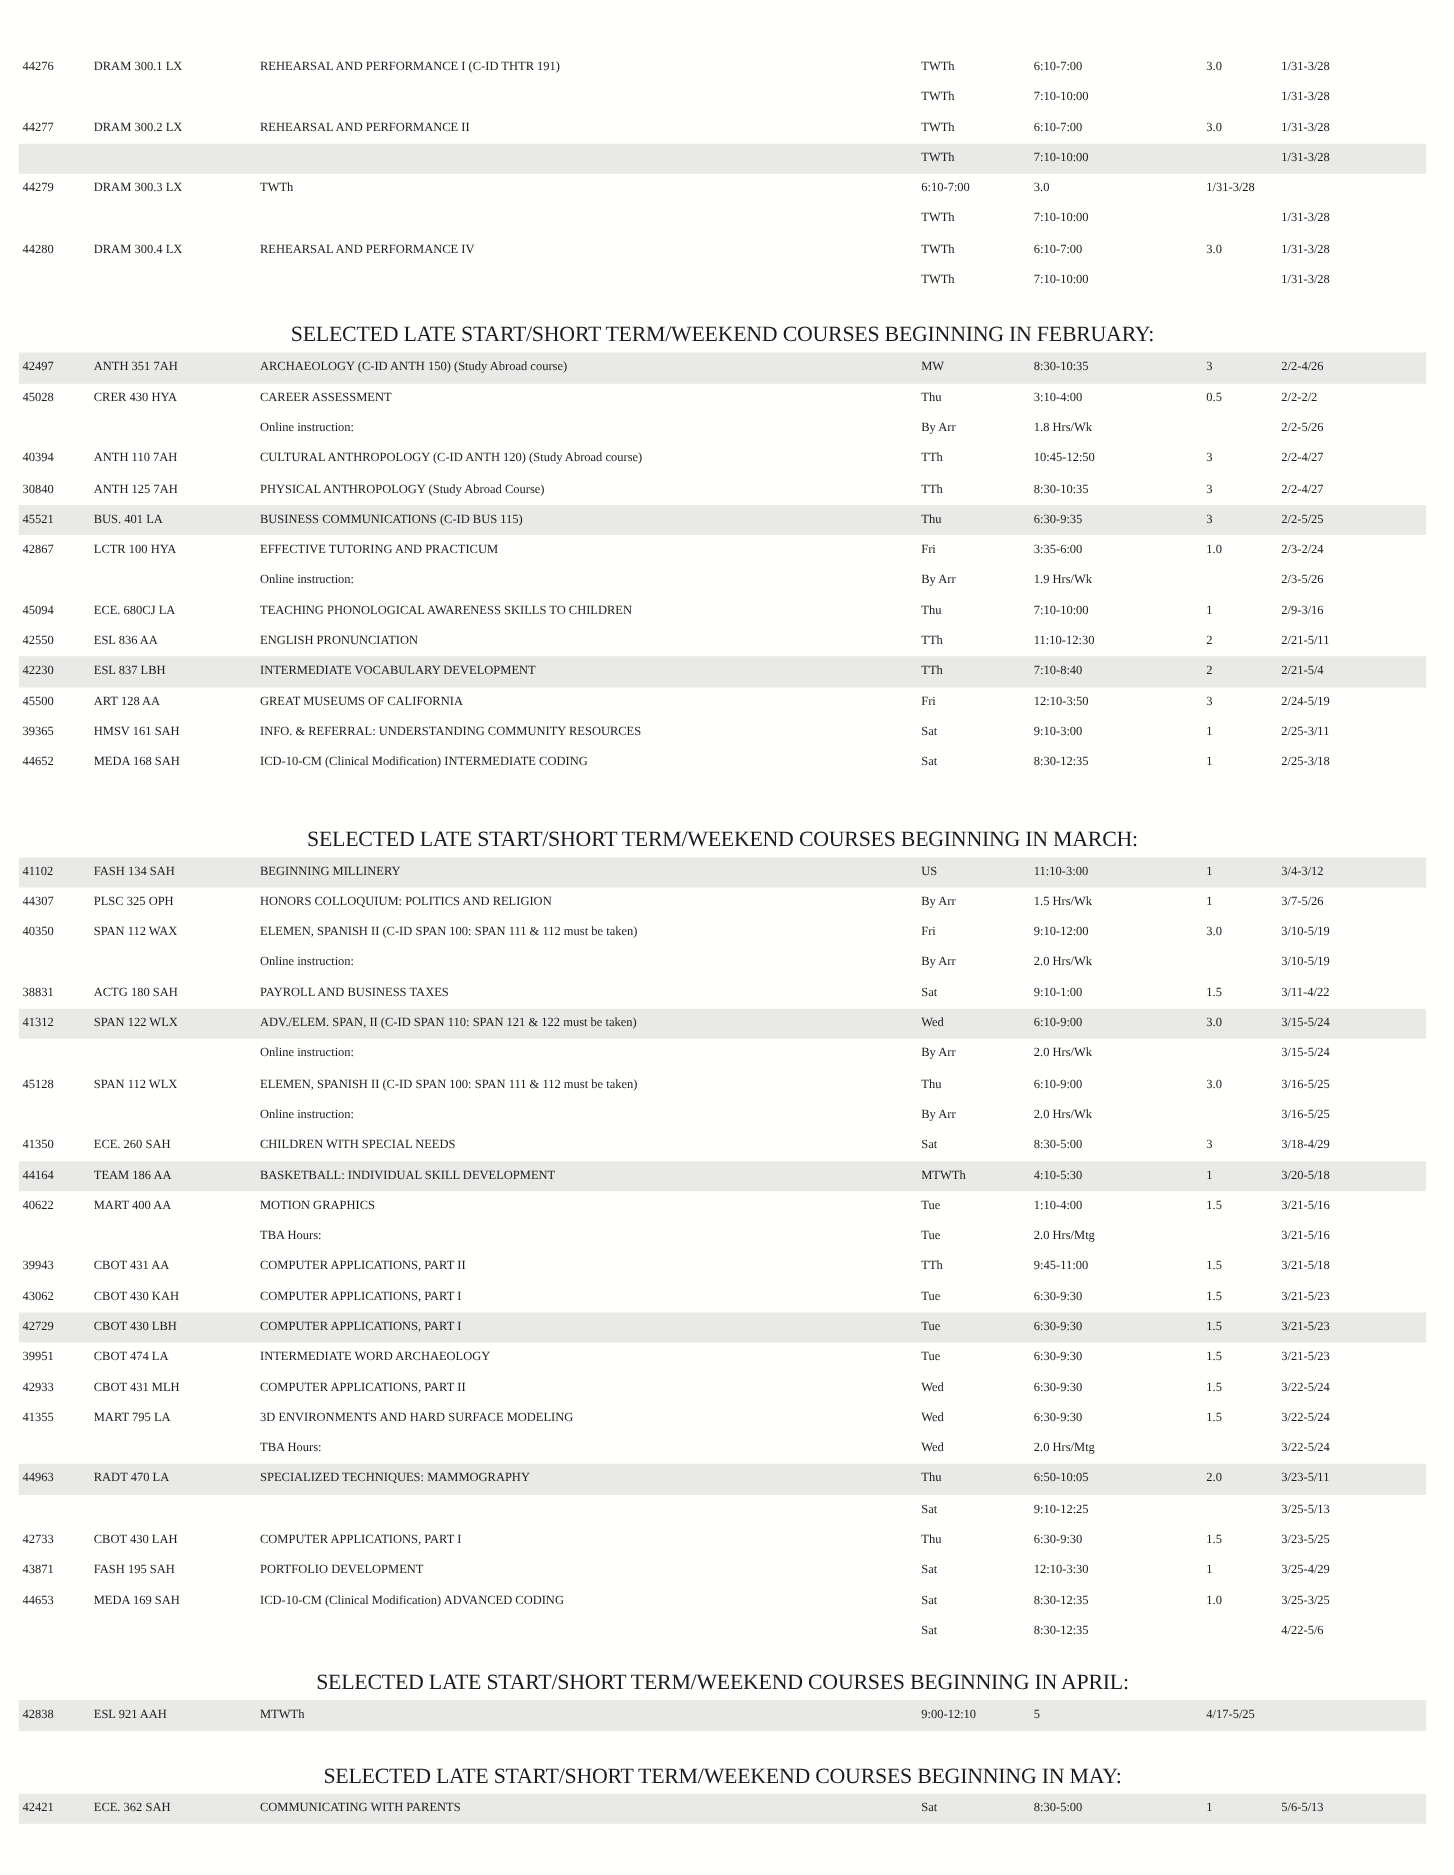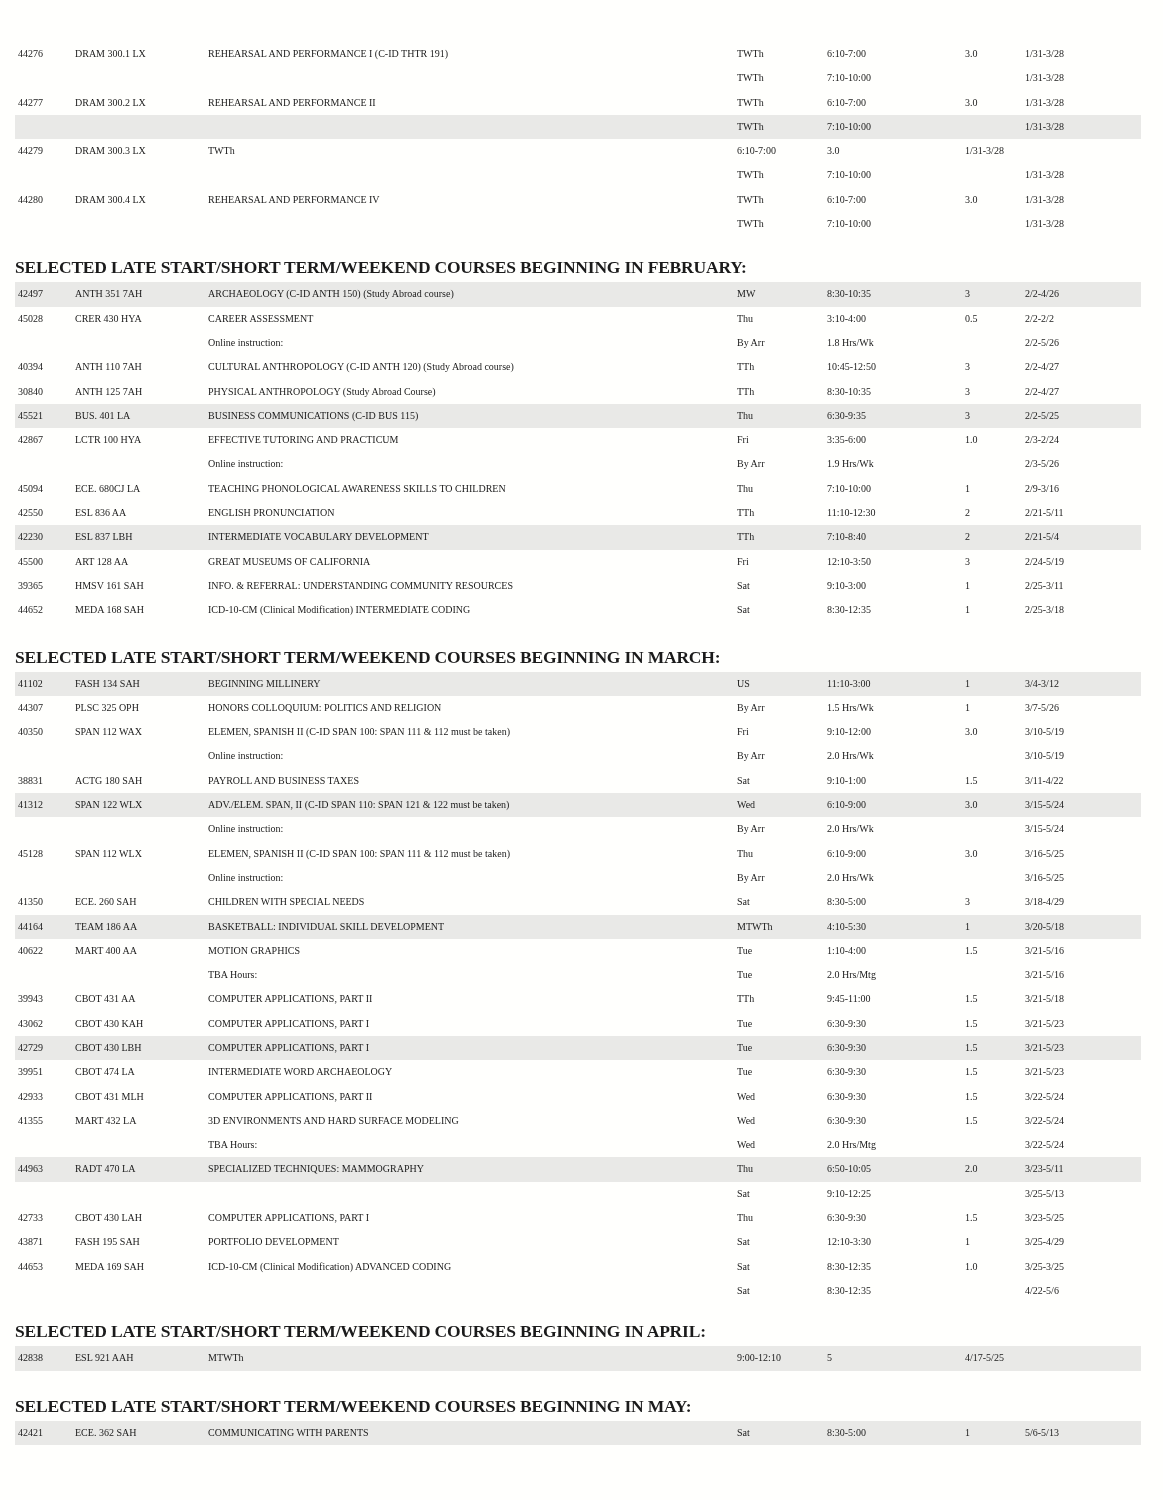--- a/index.html
+++ b/index.html
@@ -14,28 +14,29 @@
     height: 1500px;
     background: var(--bg);
     color: var(--fg);
     font-family: "Liberation Serif", "DejaVu Serif", serif;
     overflow: hidden;
   }
   .page { padding-top: 42px; }
   .table-wrap { margin-left: 15px; width: 1126px; }
   .section { display: block; }
   .section-header {
-    font-weight: bold;
+    text-align: center;
+    font-weight: normal;
     font-size: 17.5px;
     line-height: 22px;
     letter-spacing: -0.2px;
     margin: 20px 0 4px 0;
   }
   
-  .section:nth-child(3) .section-header { margin-top: 23px; }
+  .section:nth-child(3) .section-header { margin-top: 37px; }
   .section:nth-child(4) .section-header { margin-top: 17px; }
   .section:nth-child(5) .section-header { margin-top: 24px; }
   .row {
     display: grid;
     grid-template-columns: 60px 133px 529px 90px 138px 60px 1fr;
     height: 24.3px;
     line-height: 24.3px;
     font-size: 10px;
   }
   .row.shaded { background: var(--shade); }
@@ -409,21 +410,21 @@
           <span class="cell c-id">42933</span>
           <span class="cell c-code">CBOT 431 MLH</span>
           <span class="cell c-title">COMPUTER APPLICATIONS, PART II</span>
           <span class="cell c-days">Wed</span>
           <span class="cell c-time">6:30-9:30</span>
           <span class="cell c-units">1.5</span>
           <span class="cell c-dates">3/22-5/24</span>
         </div>
         <div class="row">
           <span class="cell c-id">41355</span>
-          <span class="cell c-code">MART 432 LA</span>
+          <span class="cell c-code">MART 795 LA</span>
           <span class="cell c-title">3D ENVIRONMENTS AND HARD SURFACE MODELING</span>
           <span class="cell c-days">Wed</span>
           <span class="cell c-time">6:30-9:30</span>
           <span class="cell c-units">1.5</span>
           <span class="cell c-dates">3/22-5/24</span>
         </div>
         <div class="row">
           <span class="cell c-id"></span>
           <span class="cell c-code"></span>
           <span class="cell c-title">TBA Hours:</span>

